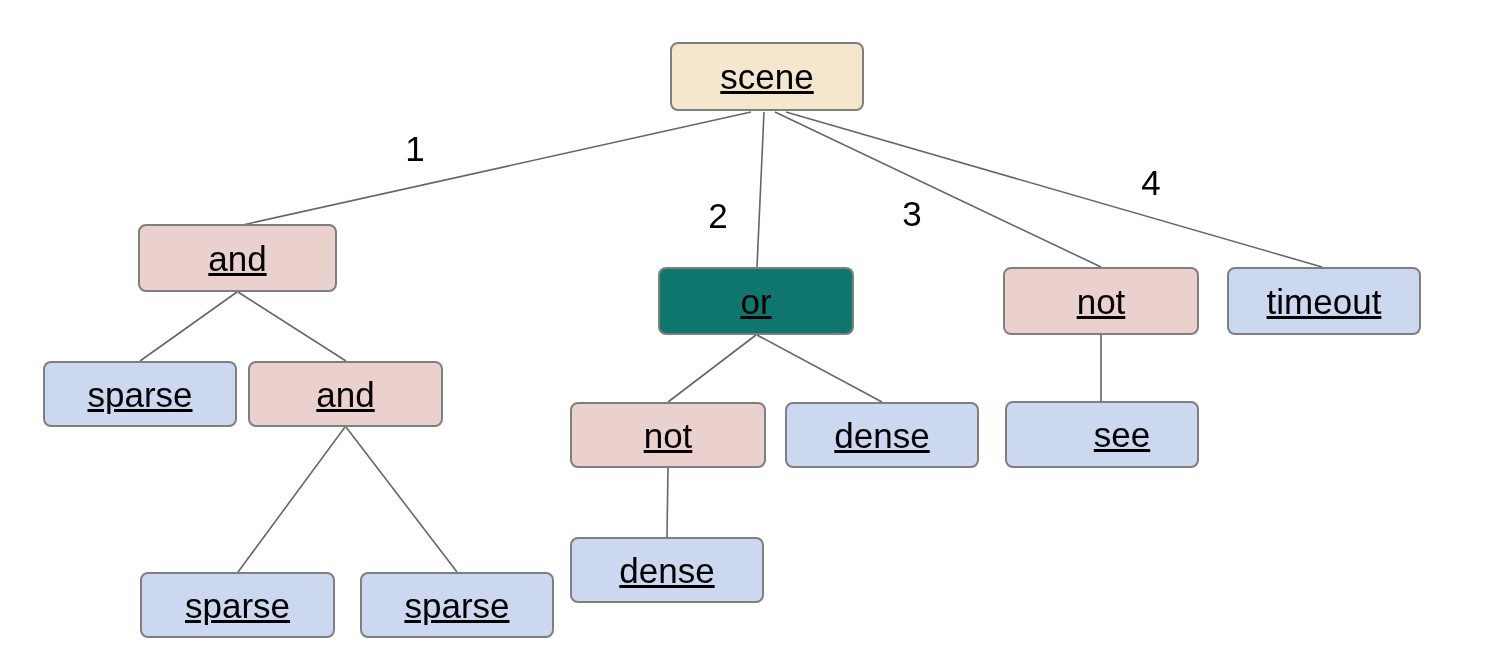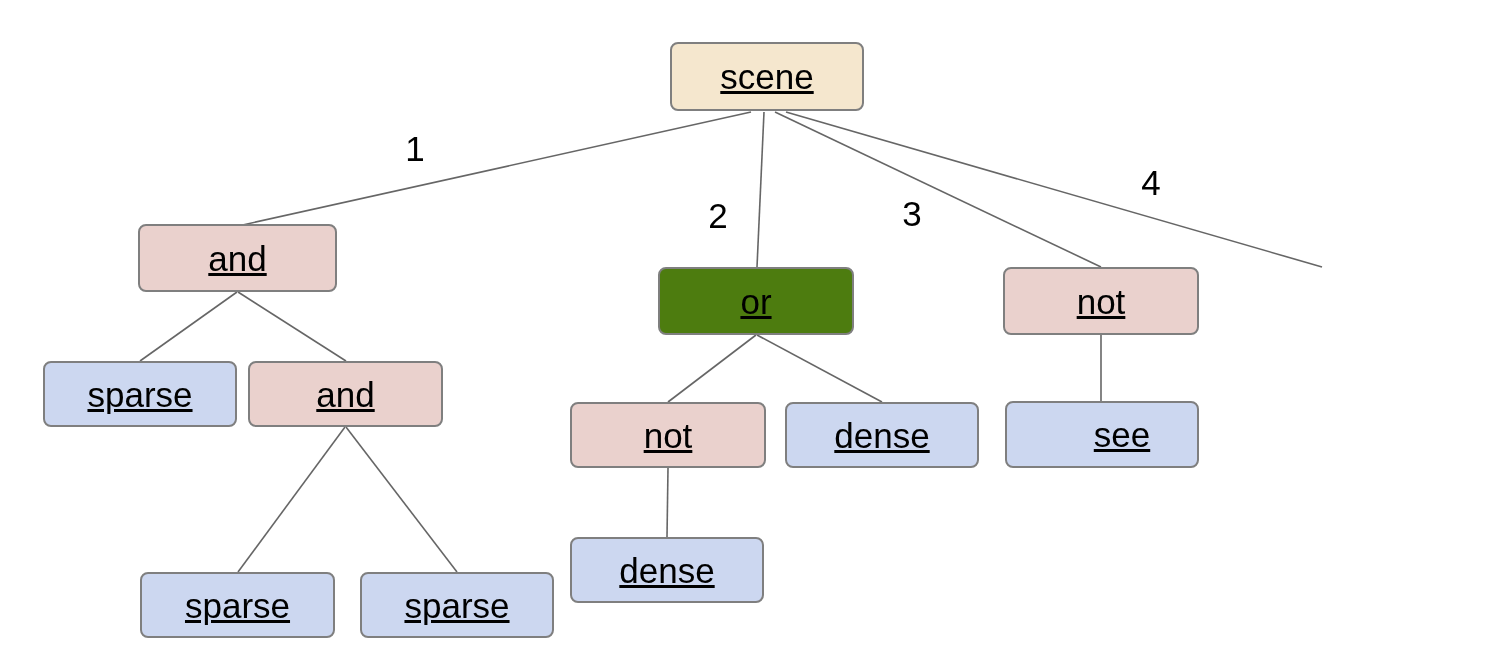--- a/index.html
+++ b/index.html
@@ -83,22 +83,23 @@
     <line class="edge" x1="345" y1="427" x2="238" y2="572"></line>
     <line class="edge" x1="346" y1="427" x2="457" y2="572"></line>
     <line class="edge" x1="756" y1="335" x2="668" y2="402"></line>
     <line class="edge" x1="757" y1="335" x2="882" y2="402"></line>
     <line class="edge" x1="668" y1="468" x2="667" y2="537"></line>
     <line class="edge" x1="1101" y1="335" x2="1101" y2="401"></line>
   </svg>
 
   <div class="node" id="n-scene" style="background: rgb(245, 231, 206);">scene</div>
   <div class="node" id="n-and1" style="background: rgb(234, 209, 205);">and</div>
-  <div class="node" id="n-or1" style="background: #4d7c0f;">or</div>
+  <div class="node" id="n-or1" style="background: #0f766e;">or</div>
   <div class="node" id="n-not1" style="background: rgb(234, 209, 205);">not</div>
+  <div class="node" id="n-timeout" style="background: rgb(204, 215, 240);">timeout</div>
   <div class="node" id="n-sparse1" style="background: rgb(204, 215, 240);">sparse</div>
   <div class="node" id="n-and2" style="background: rgb(234, 209, 205);">and</div>
   <div class="node" id="n-not2" style="background: rgb(234, 209, 205);">not</div>
   <div class="node" id="n-dense1" style="background: rgb(204, 215, 240);">dense</div>
   <div class="node" id="n-see" style="background: rgb(204, 215, 240); padding-left: 40px;">see</div>
   <div class="node" id="n-dense2" style="background: rgb(204, 215, 240);">dense</div>
   <div class="node" id="n-sparse2" style="background: rgb(204, 215, 240);">sparse</div>
   <div class="node" id="n-sparse3" style="background: rgb(204, 215, 240);">sparse</div>
 
   <div class="edge-label" id="el-1">1</div>

